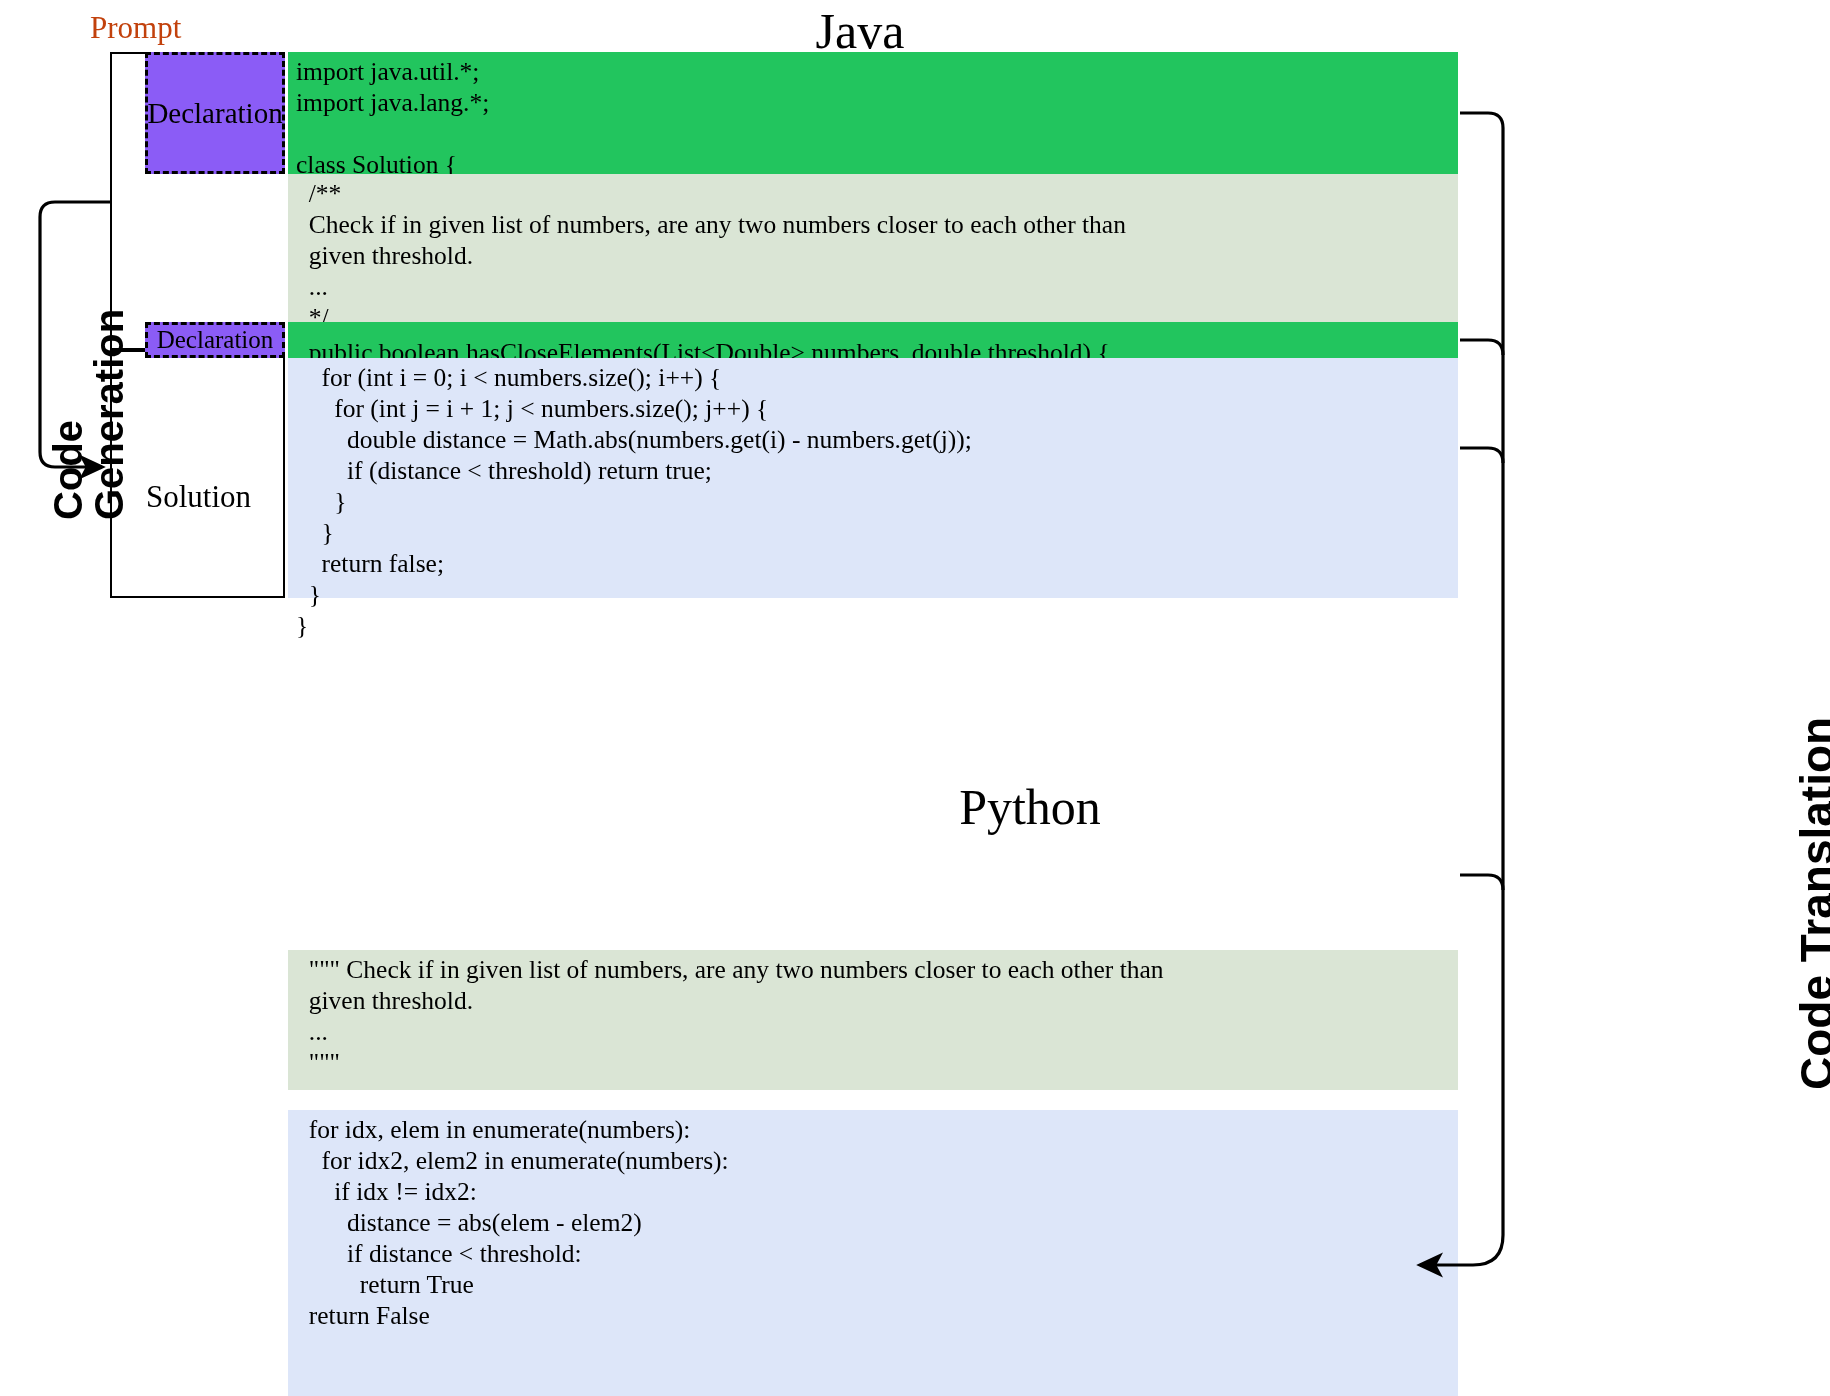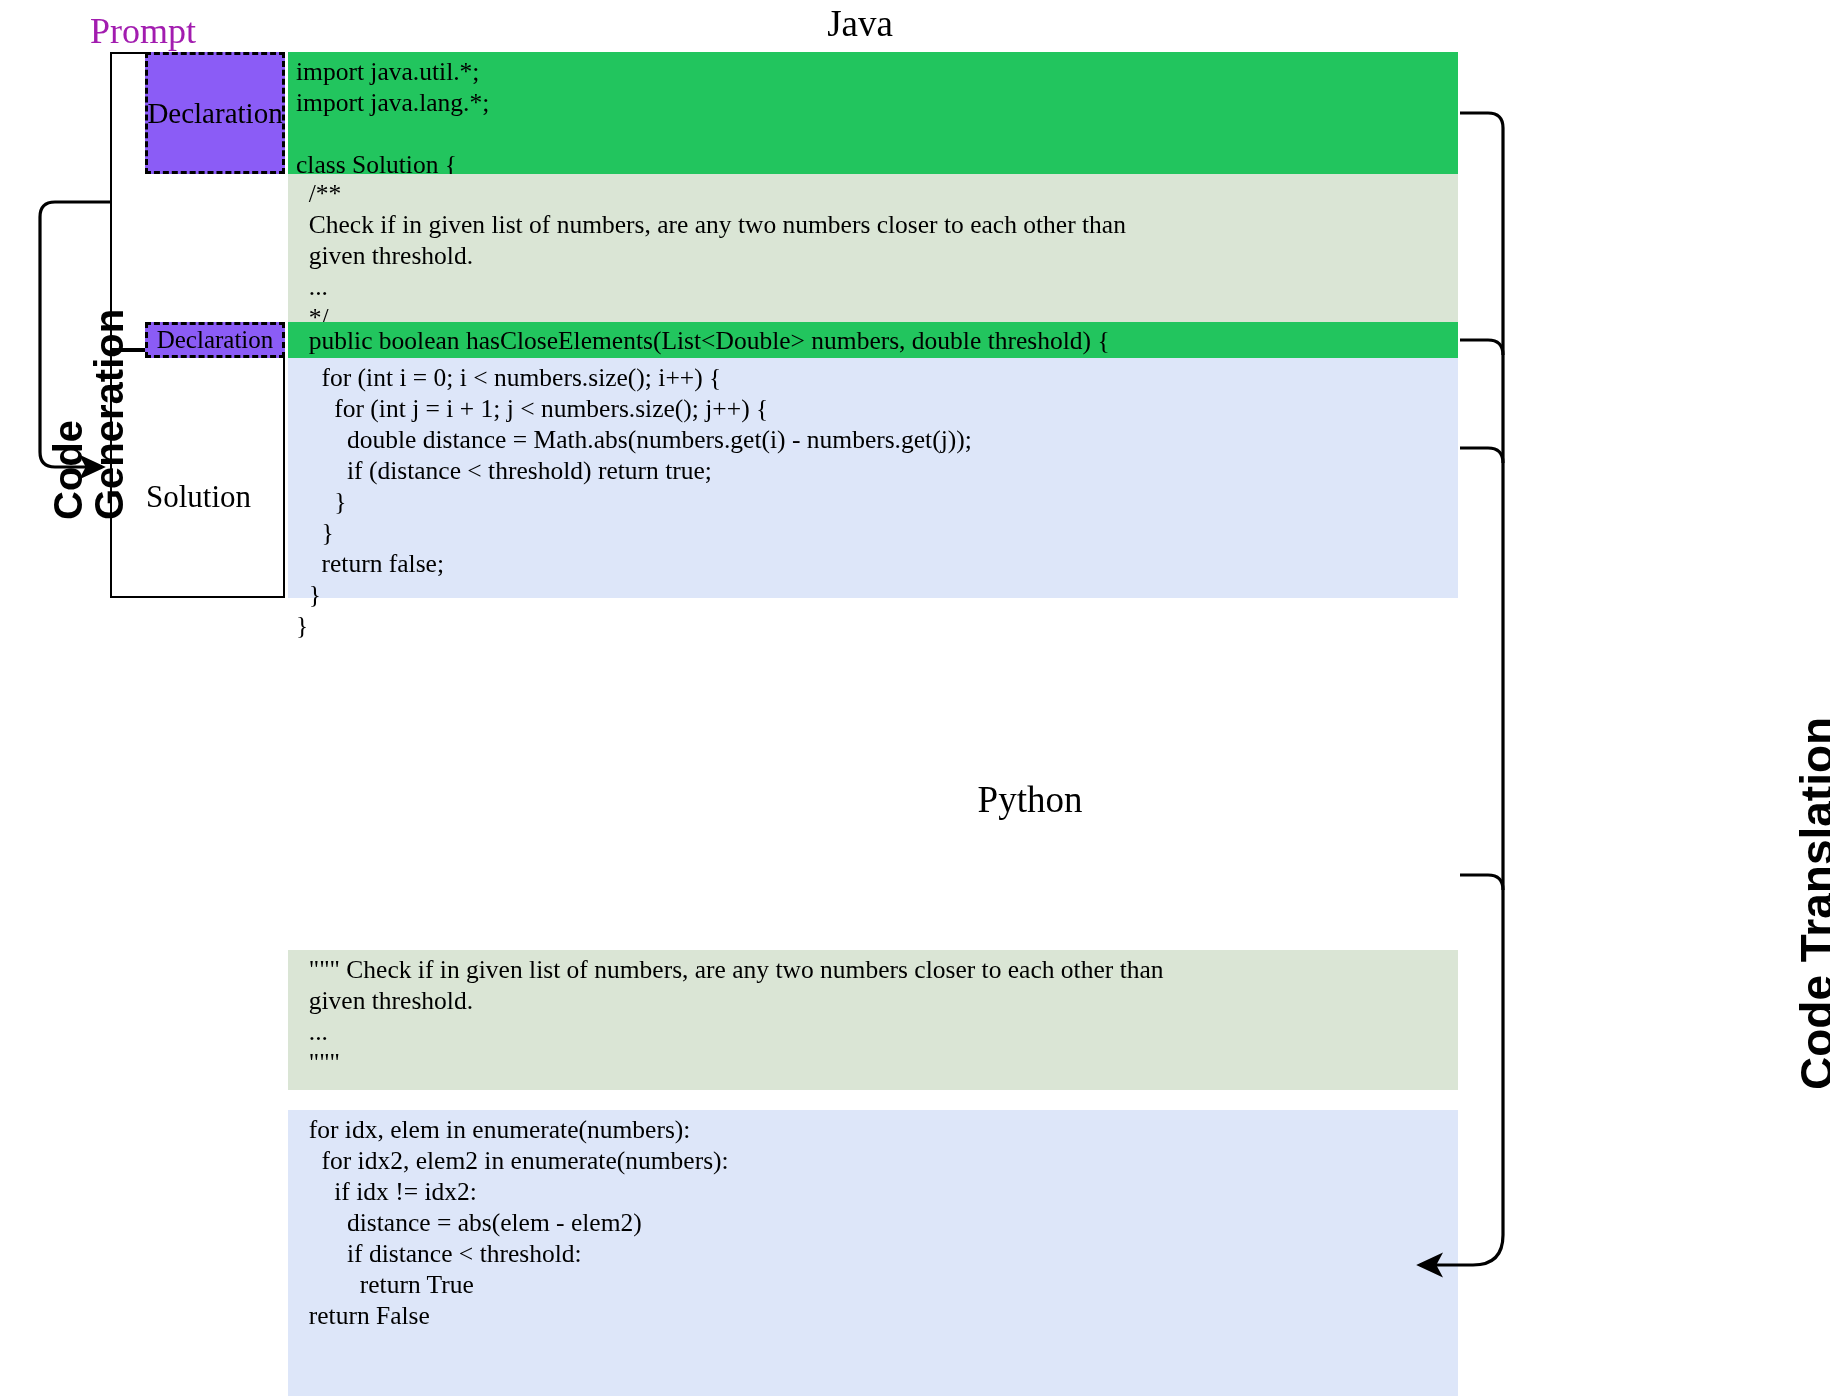--- a/index.html
+++ b/index.html
@@ -7,30 +7,30 @@
     width:1830px;height:1396px;background:#ffffff;
     font-family:"Liberation Serif", serif;
     position:relative;overflow:hidden;
   }
   .stage{position:absolute;left:0;top:0;width:1830px;height:1396px;}
 
   
   .sec-title{
     position:absolute;
     font-family:"Liberation Serif", serif;
-    font-size:37px;color:#000;text-align:center;
+    font-size:50px;color:#000;text-align:center;
     white-space:nowrap;
   }
   #java-title{left:860px;top:2px;transform:translateX(-50%);}
   #python-title{left:1030px;top:778px;transform:translateX(-50%);}
 
   
   #prompt-label{
     position:absolute;left:90px;top:10px;
-    font-size:36px;font-family:"Liberation Serif", serif;color:#a21caf;
+    font-size:31px;font-family:"Liberation Serif", serif;color:#c2410c;
     white-space:nowrap;
   }
 
   
   .solid-box{position:absolute;border:2.5px solid #000;box-sizing:border-box;background:#fff;}
   .dash-box{position:absolute;border:3px dashed #000;box-sizing:border-box;background:#8b5cf6;
             display:flex;align-items:center;justify-content:center;}
   .dash-box span{font-size:29px;font-family:"Liberation Serif", serif;color:#000;}
   .plain-label{position:absolute;font-size:31px;font-family:"Liberation Serif", serif;color:#000;}
 
@@ -92,21 +92,21 @@
 import java.lang.*;
 
 class Solution {</div>
 
   <div class="code-block c-green" style="left:288px;top:174px;width:1170px;height:148px;">  /**
   Check if in given list of numbers, are any two numbers closer to each other than
   given threshold.
   ...
   */</div>
 
-  <div class="code-block c-pink" style="left:288px;top:322px;width:1170px;height:36px;padding-top:3px;">  public boolean hasCloseElements(List&lt;Double&gt; numbers, double threshold) {</div>
+  <div class="code-block c-pink" style="left:288px;top:322px;width:1170px;height:36px;padding-top:15px;">  public boolean hasCloseElements(List&lt;Double&gt; numbers, double threshold) {</div>
 
   <div class="code-block c-blue" style="left:288px;top:358px;width:1170px;height:240px;">    for (int i = 0; i &lt; numbers.size(); i++) {
       for (int j = i + 1; j &lt; numbers.size(); j++) {
         double distance = Math.abs(numbers.get(i) - numbers.get(j));
         if (distance &lt; threshold) return true;
       }
     }
     return false;
   }
 }</div>

